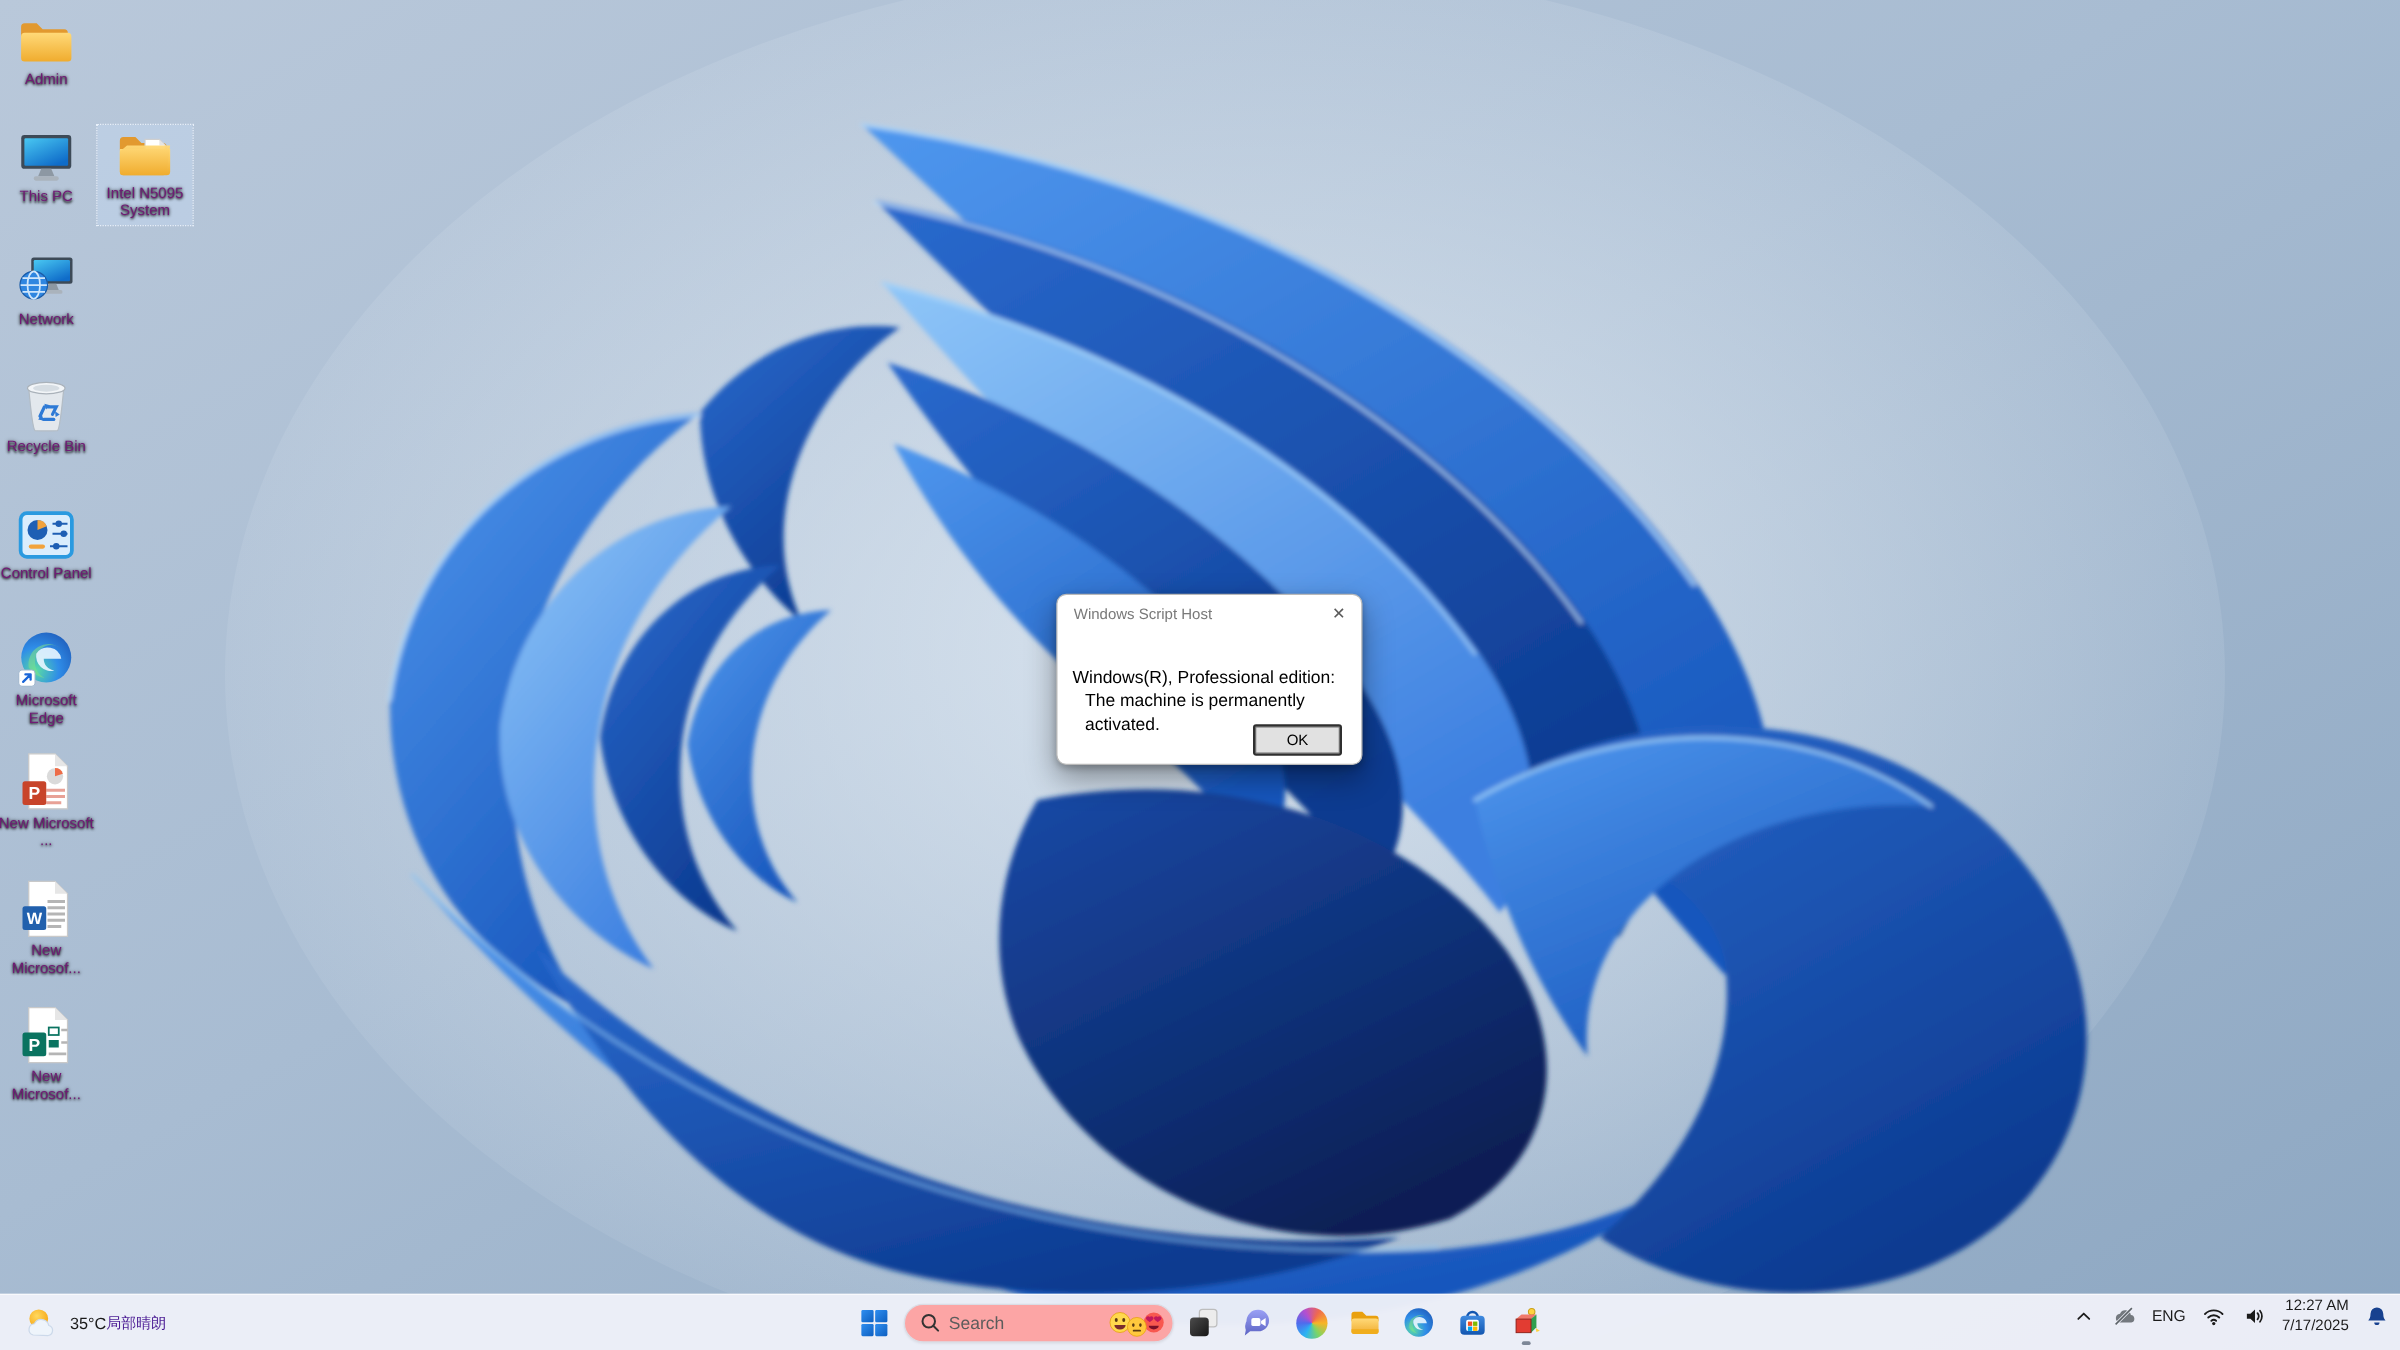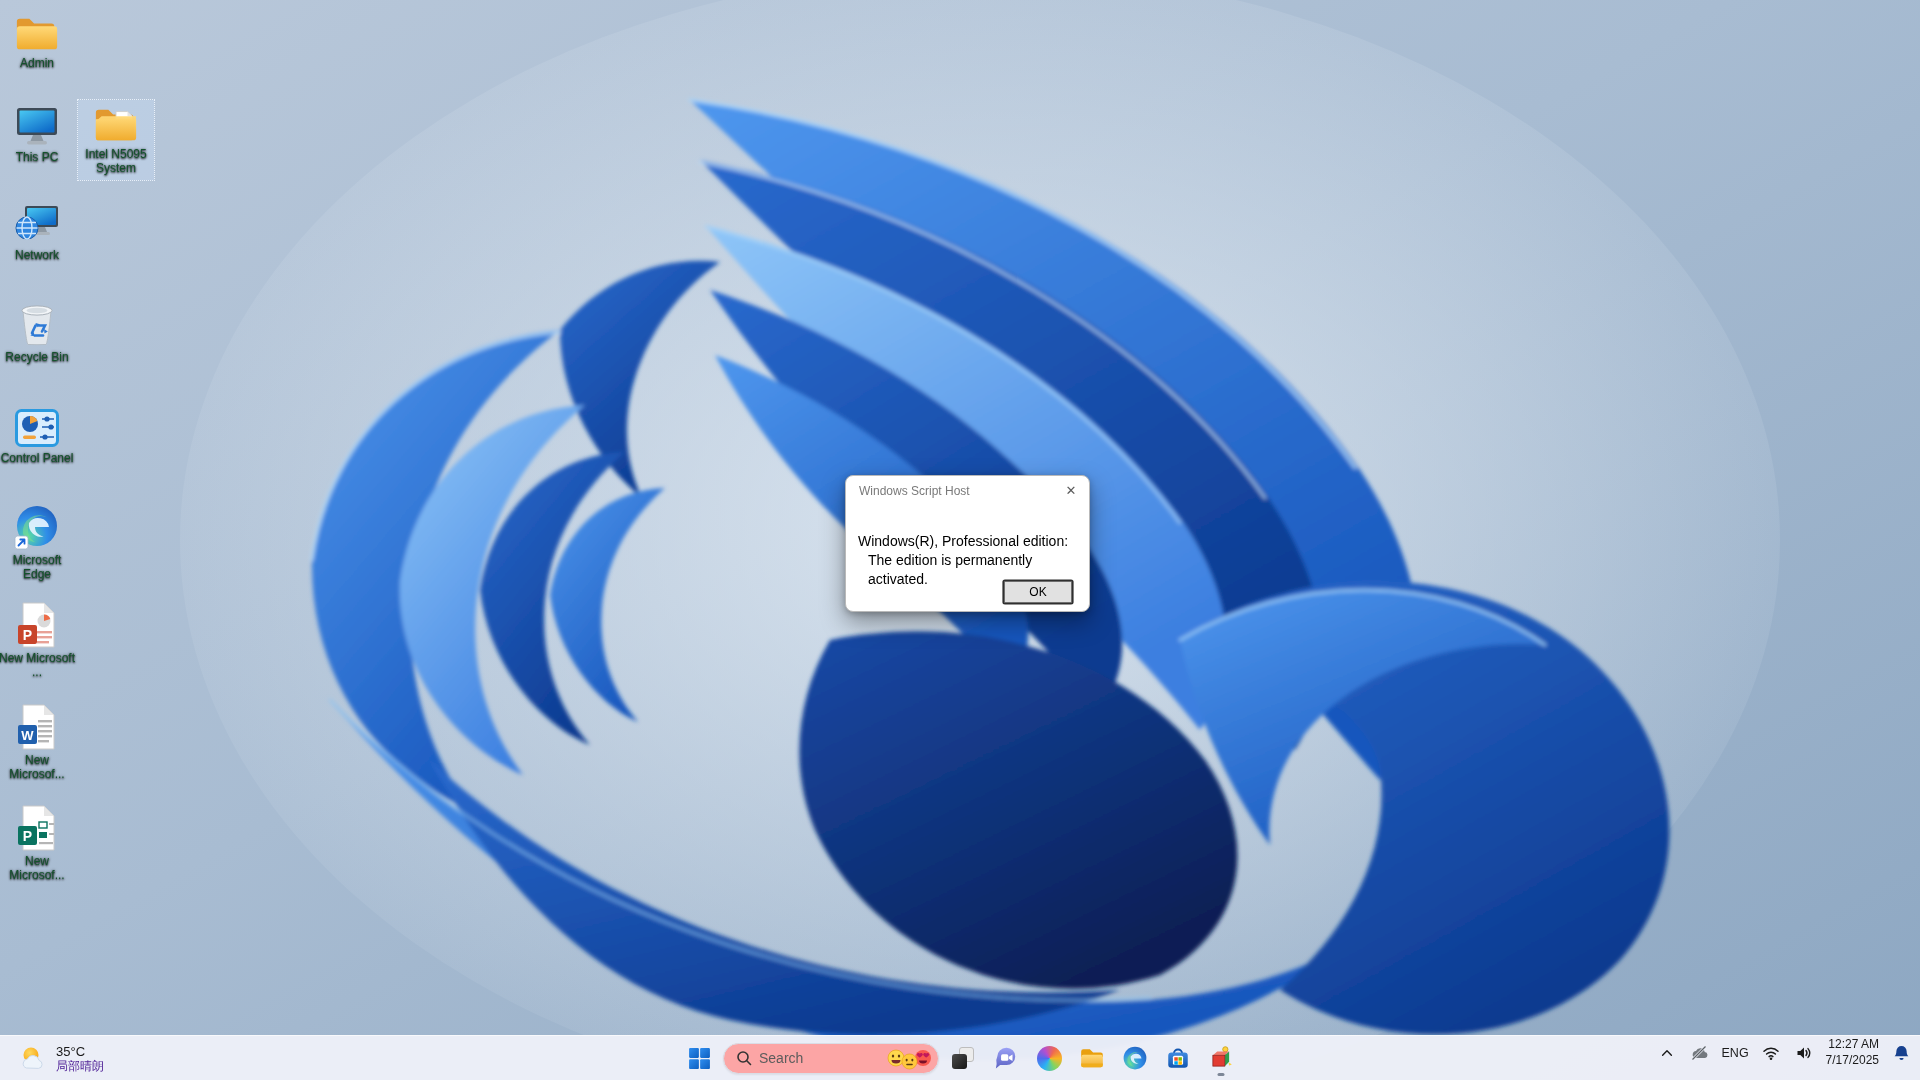--- a/index.html
+++ b/index.html
@@ -3,21 +3,21 @@
 <meta charset="utf-8">
 <style>
   * { margin:0; padding:0; box-sizing:border-box; }
   html,body { width:1920px; height:1080px; overflow:hidden; font-family:"Liberation Sans", sans-serif; }
   .desktop { position:relative; width:1920px; height:1080px; overflow:hidden; background:#a9bcd1; }
   .wallpaper { position:absolute; inset:0; }
 
   
   .dicon { position:absolute; width:76px; display:flex; flex-direction:column; align-items:center; gap:3px; cursor:default; }
   .dicon .lbl {
-    font-size:12px; line-height:1.15; color:#14532d; text-align:center; max-width:76px;
+    font-size:12px; line-height:1.15; color:#701a75; text-align:center; max-width:76px;
     text-shadow:0 1px 2px rgba(0,0,0,.9), 0 0 3px rgba(0,0,0,.55);
     word-wrap:break-word;
   }
   .dicon.selected { background:rgba(205,228,255,.28); outline:1px dotted #e8f0fa; padding:3px 2px 4px 2px; }
 
   
   .wsh-dialog {
     position:absolute; left:845px; top:475px; width:245px; height:137px;
     background:#ffffff; border:1px solid #b9b9b9; border-radius:8px;
     box-shadow:0 10px 24px rgba(0,0,0,.38), 0 2px 6px rgba(0,0,0,.22);
@@ -34,21 +34,21 @@
     font-size:12px; color:#000; text-align:center; line-height:20px; border-radius:1px;
   }
 
   
   .taskbar {
     position:absolute; left:0; bottom:0; width:1920px; height:45px;
     background:rgba(237,240,248,.97); border-top:1px solid rgba(255,255,255,.65);
     display:flex; align-items:center;
   }
   .tb-weather { position:absolute; left:10px; top:0; height:45px; display:flex; align-items:center; gap:8px; padding:0 8px; border-radius:6px; }
-  .tb-weather .wtxt { display:flex; flex-direction:column; justify-content:center; }
+  .tb-weather .wtxt { display:flex; justify-content:center; }
   .tb-weather .wtemp { font-size:13px; color:#191919; line-height:1.2; }
   .tb-weather .wcond { font-size:12px; color:#4c1d95; line-height:1.2; }
 
   .tb-center { position:absolute; left:50%; transform:translateX(-50%); display:flex; align-items:center; gap:5px; height:45px; }
   .tbicon { width:38px; height:38px; border-radius:5px; display:flex; align-items:center; justify-content:center; position:relative; }
   .run-dot { position:absolute; bottom:1px; left:50%; transform:translateX(-50%); width:7px; height:3px; border-radius:2px; background:#7d8797; }
 
   .search-pill {
     width:216px; height:31px; background:#fca5a5; border:1px solid #dadde6; border-radius:17px;
     display:flex; align-items:center; padding:0 6px 0 12px; gap:7px; box-shadow:0 1px 2px rgba(0,0,0,.07);
@@ -313,21 +313,21 @@
     <div class="lbl">New Microsof...</div>
   </div>
 
   <div class="wsh-dialog">
     <div class="wsh-titlebar">
       <span class="wsh-title">Windows Script Host</span>
       <span class="wsh-close">✕</span>
     </div>
     <div class="wsh-body">
       <div>Windows(R), Professional edition:</div>
-      <div class="wsh-line2">The edition is permanently activated.</div>
+      <div class="wsh-line2">The machine is permanently activated.</div>
     </div>
     <button class="wsh-ok">OK</button>
   </div>
 
   <div class="taskbar">
 
     <div class="tb-weather">
       <svg width="30" height="30" viewBox="0 0 30 30">
         <circle cx="13" cy="11" r="7.5" fill="url(#sunG)"></circle>
         <path d="M8.5 24 a4.6 4.6 0 0 1 1 -9 a6.2 6.2 0 0 1 11.6 1.4 a4.1 4.1 0 0 1 -0.6 8 z" fill="#eef4fb" stroke="#ccd9ea" stroke-width="1"></path>

